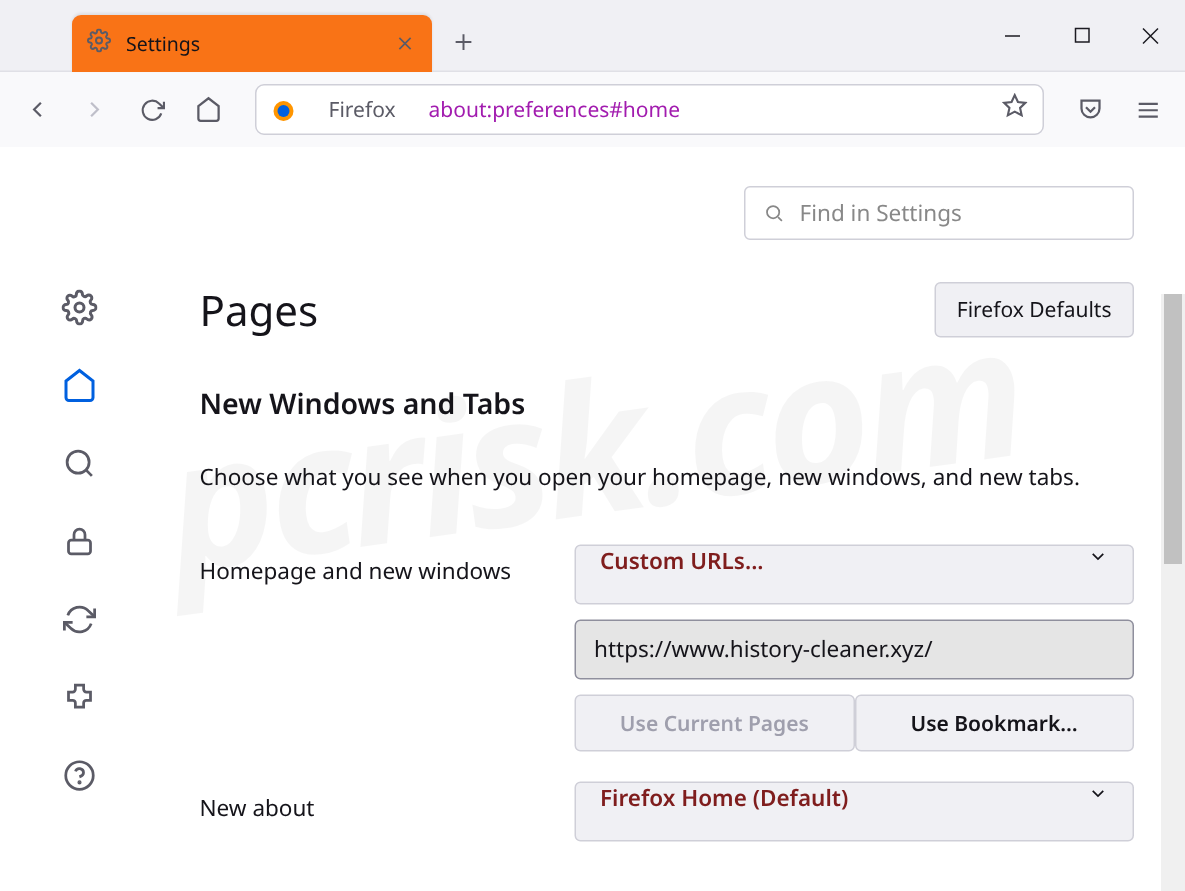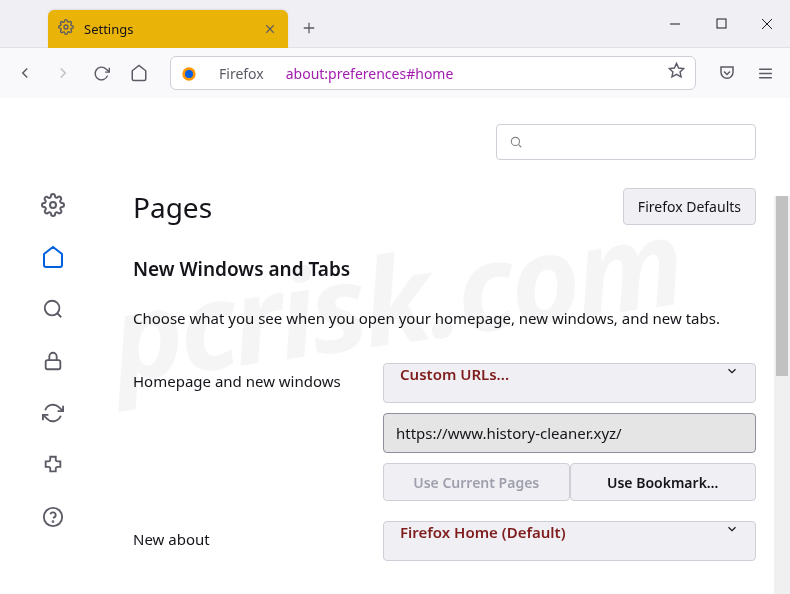--- a/index.html
+++ b/index.html
@@ -1,20 +1,20 @@
 <!DOCTYPE html>
 <html><head>
 <meta charset="utf-8">
 <style>
 * { box-sizing: border-box; margin: 0; padding: 0; font-family: "Segoe UI", system-ui, sans-serif; }
 body { width: 790px; height: 594px; background: #fff; overflow: hidden; position: relative; }
 
 
 .titlebar { height: 48px; background: #f0f0f4; display: flex; align-items: center; border-bottom: 1px solid #e0e0e6; }
-.tab { margin-left: 48px; background: #eab308; border-radius: 6px 6px 0 0; height: 38px; width: 240px; display: flex; align-items: center; padding: 0 10px; gap: 10px; margin-top: 10px; box-shadow: 0 -1px 2px rgba(0,0,0,0.08); }
+.tab { margin-left: 48px; background: #f97316; border-radius: 6px 6px 0 0; height: 38px; width: 240px; display: flex; align-items: center; padding: 0 10px; gap: 10px; margin-top: 10px; box-shadow: 0 -1px 2px rgba(0,0,0,0.08); }
 .tab-icon svg { width: 16px; height: 16px; }
 .tab-title { flex: 1; font-size: 13px; color: #15141a; }
 .tab-close { width: 16px; height: 16px; color: #5b5b66; cursor: pointer; display:flex; align-items:center; justify-content:center;}
 .newtab { width: 30px; height: 30px; display:flex; align-items:center; justify-content:center; margin-left: 6px; color:#5b5b66; border-radius:4px; margin-top:8px;}
 .window-controls { margin-left: auto; display:flex; }
 .wc { width: 46px; height: 48px; display:flex; align-items:center; justify-content:center; color:#1c1b22; }
 
 
 .toolbar { height: 50px; background:#f9f9fb; display:flex; align-items:center; padding: 0 8px; gap:4px; }
 .tbtn { width:34px; height:34px; display:flex; align-items:center; justify-content:center; color:#5b5b66; border-radius:4px; }
@@ -197,20 +197,21 @@
       </div>
   </div>
 
   <div class="main">
     <div class="search-row">
       <div class="searchbox">
         <svg viewBox="0 0 24 24" fill="none" stroke="#888" stroke-width="2">
             <circle cx="11" cy="11" r="7"></circle>
             <path d="M21 21l-4.35-4.35"></path>
           </svg>
+        <span>Find in Settings</span>
       </div>
     </div>
 
     <div class="heading-row">
       <h1>Pages</h1>
       <button class="restore-btn"><span>Firefox Defaults</span></button>
     </div>
 
     <h2>New Windows and Tabs</h2>
     <p class="desc">Choose what you see when you open your homepage, new windows, and new tabs.</p>

